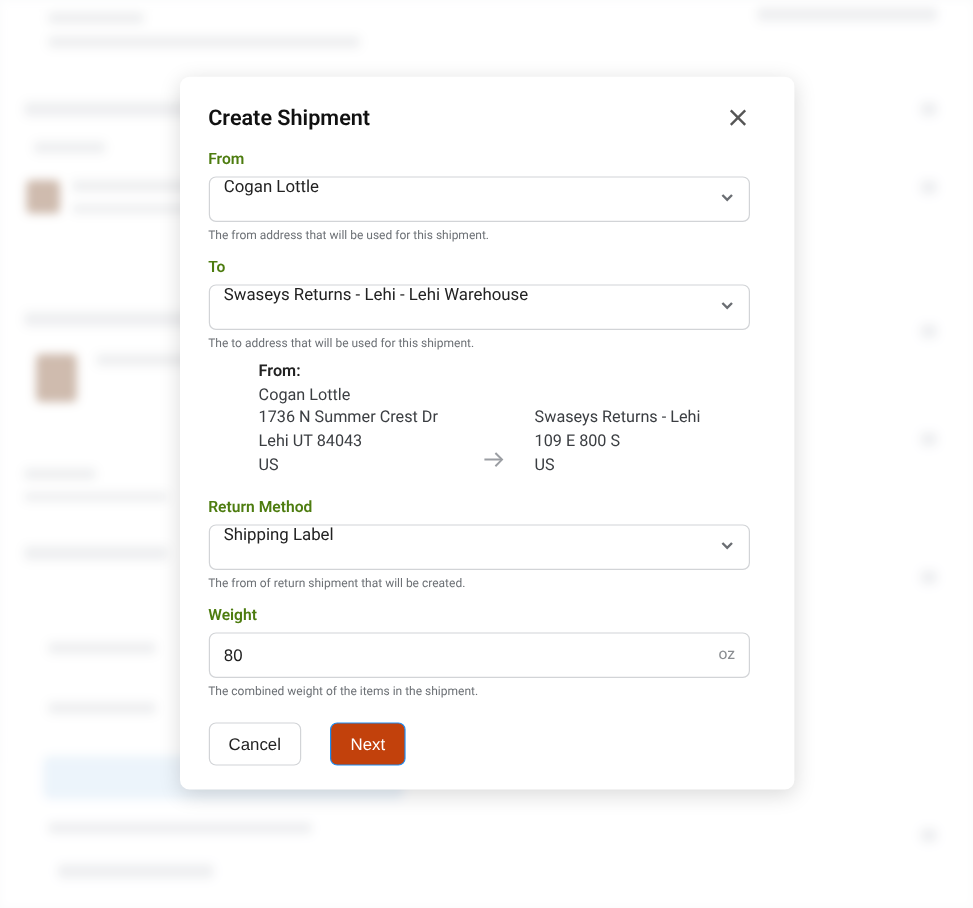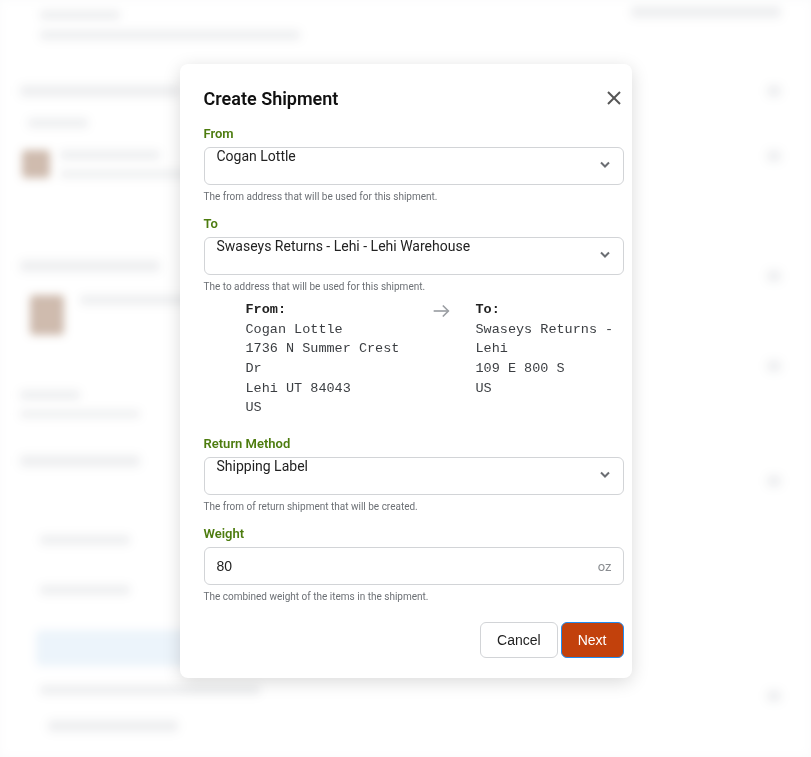--- a/index.html
+++ b/index.html
@@ -26,25 +26,25 @@
     .overlay {
       position: absolute;
       inset: 0;
       background: rgba(255,255,255,0.55);
     }
     .modal {
       position: absolute;
       left: 50%;
       top: 64px;
       transform: translateX(-50%);
-      width: 452px;
+      width: 512px;
       background: #fff;
       border-radius: 8px;
       box-shadow: 0 4px 18px rgba(0,0,0,0.15);
-      padding: 24px 8px 20px 24px;
+      padding: 24px 37px 20px 24px;
     }
     .modal-header {
       display: flex;
       justify-content: space-between;
       align-items: flex-start;
       margin-bottom: 16px;
     }
     .modal-title {
       font-size: 18px;
       font-weight: 600;
@@ -92,43 +92,41 @@
       color: #6b6e73;
     }
     .chevron svg { width: 14px; height: 14px; stroke: #6b6e73; stroke-width: 2; fill: none; }
     .help-text {
       font-size: 10px;
       color: #6c7075;
       margin-top: 6px;
     }
     .addr-compare {
       display: flex;
-      align-items: flex-start;
+      align-items: flex-end;
       gap: 24px;
       padding: 8px 0 4px 42px;
-      font-family: Liberation Mono, monospace;
     }
     .addr-block { font-size: 13.5px; color: #3b3e42; line-height: 1.45; }
     .addr-block .addr-title { font-weight: 600; color: #222; }
     .arrow-col { color: #8d9095; }
     .arrow-col svg { width: 22px; height: 22px; stroke: #9b9ea3; stroke-width: 1.8; fill: none; }
     .input-suffix {
       position: absolute;
       right: 12px;
       top: 50%;
       transform: translateY(-50%);
       font-size: 13px;
       color: #8a8d91;
       pointer-events: none;
     }
     .input-wrap { position: relative; }
     .modal-footer {
       display: flex;
-      justify-content: flex-end;
-      gap: 3px;
+      gap: 24px;
       margin-top: 20px;
     }
     .btn {
       height: 36px;
       padding: 0 16px;
       border-radius: 6px;
       font-size: 14px;
       font-weight: 500;
       cursor: pointer;
       border: 1px solid transparent;
@@ -224,21 +222,20 @@
         <div>Lehi UT 84043</div>
         <div>US</div>
       </div>
       <div class="arrow-col">
         <svg viewBox="0 0 24 24">
             <line x1="4" y1="12" x2="20" y2="12"></line>
             <polyline points="14,6 20,12 14,18"></polyline>
           </svg>
       </div>
       <div class="addr-block addr-to">
-        <div class="addr-title">To:</div>
         <div>Swaseys Returns - Lehi</div>
         <div>109 E 800 S</div>
         <div>US</div>
       </div>
     </div>
   </div>
 
   <div class="field-group">
     <label class="field-label">Return Method</label>
     <div class="select-wrap">

